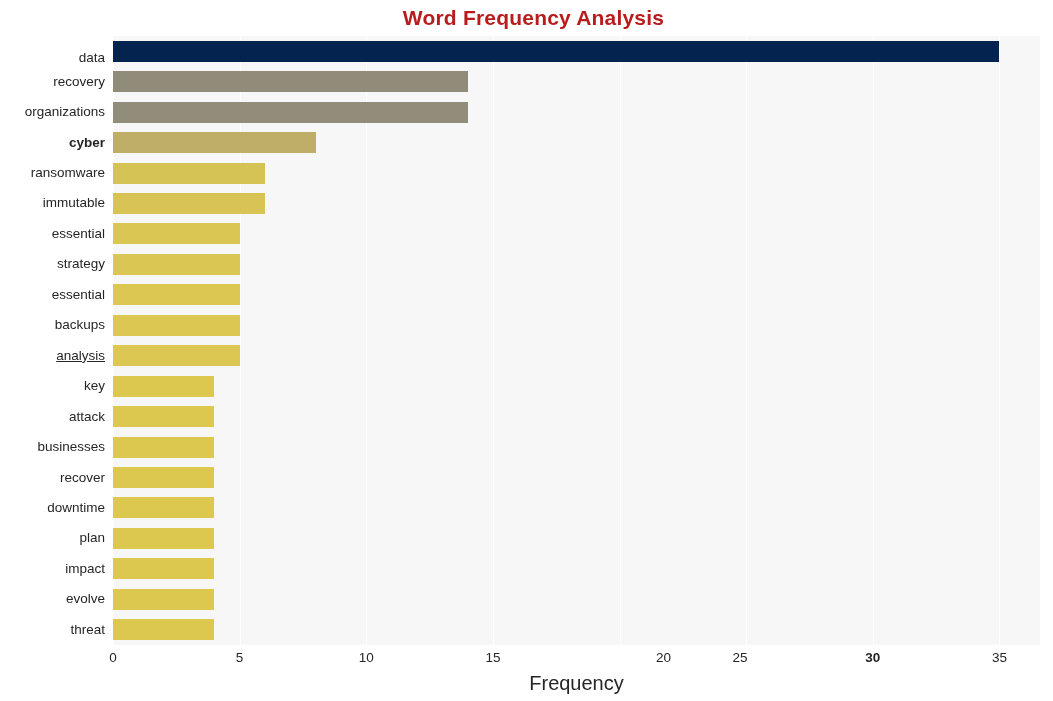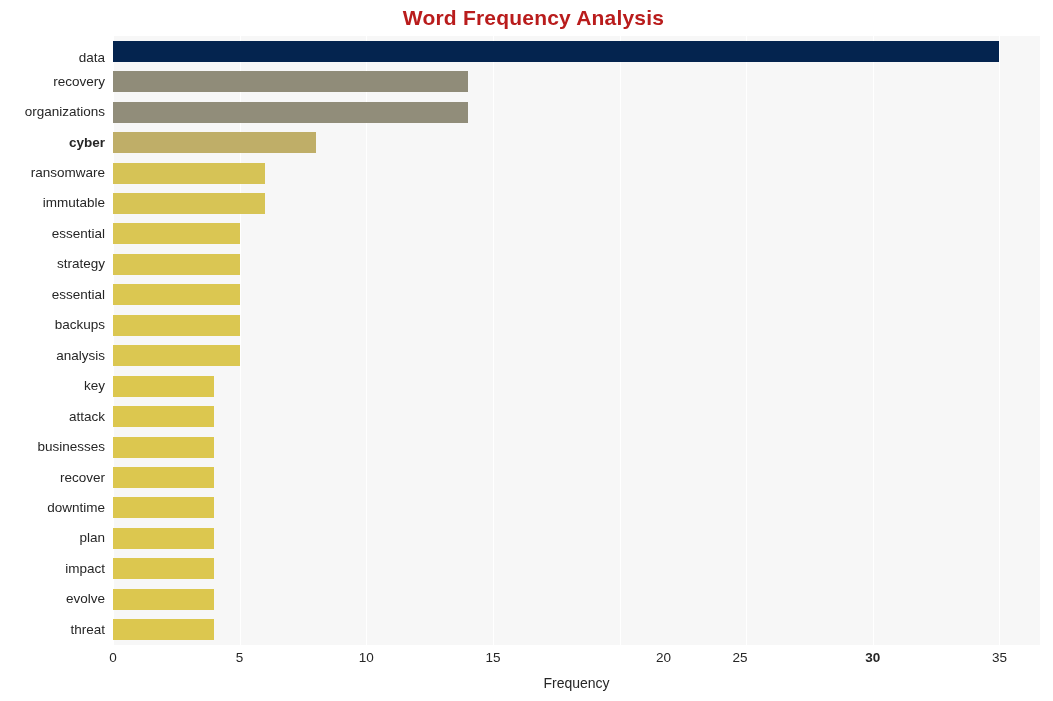--- a/index.html
+++ b/index.html
@@ -110,21 +110,21 @@
     line-height: 18px;
     white-space: nowrap;
   }
 
   #x-axis-title {
     position: absolute;
     left: 113px;
     top: 674px;
     width: 927px;
     text-align: center;
-    font-size: 14px;
+    font-size: 20px;
     color: #262626;
     line-height: 18px;
   }
 </style>
 </head>
 <body>
 
 <div id="chart-figure">
 
   <div id="chart-title">Word Frequency Analysis</div>
@@ -208,21 +208,21 @@
       <div class="y-label" style="top: 14px;">data</div>
       <div class="y-label" style="top: 37.675px;">recovery</div>
       <div class="y-label" style="top: 68.125px; padding-left: 28px;">organizations</div>
       <div class="y-label" style="top: 98.575px; font-weight: bold;">cyber</div>
       <div class="y-label" style="top: 129.025px;">ransomware</div>
       <div class="y-label" style="top: 159.475px;">immutable</div>
       <div class="y-label" style="top: 189.925px;">essential</div>
       <div class="y-label" style="top: 220.375px;">strategy</div>
       <div class="y-label" style="top: 250.825px;">essential</div>
       <div class="y-label" style="top: 281.275px;">backups</div>
-      <div class="y-label" style="top: 311.725px;">analysis</div>
+      <div class="y-label" style="top: 311.725px; text-decoration: underline;">analysis</div>
       <div class="y-label" style="top: 342.175px;">key</div>
       <div class="y-label" style="top: 372.625px;">attack</div>
       <div class="y-label" style="top: 403.075px;">businesses</div>
       <div class="y-label" style="top: 433.525px;">recover</div>
       <div class="y-label" style="top: 463.975px;">downtime</div>
       <div class="y-label" style="top: 494.425px;">plan</div>
       <div class="y-label" style="top: 524.875px;">impact</div>
       <div class="y-label" style="top: 555.325px;">evolve</div>
       <div class="y-label" style="top: 585.775px;">threat</div>
     </div>

